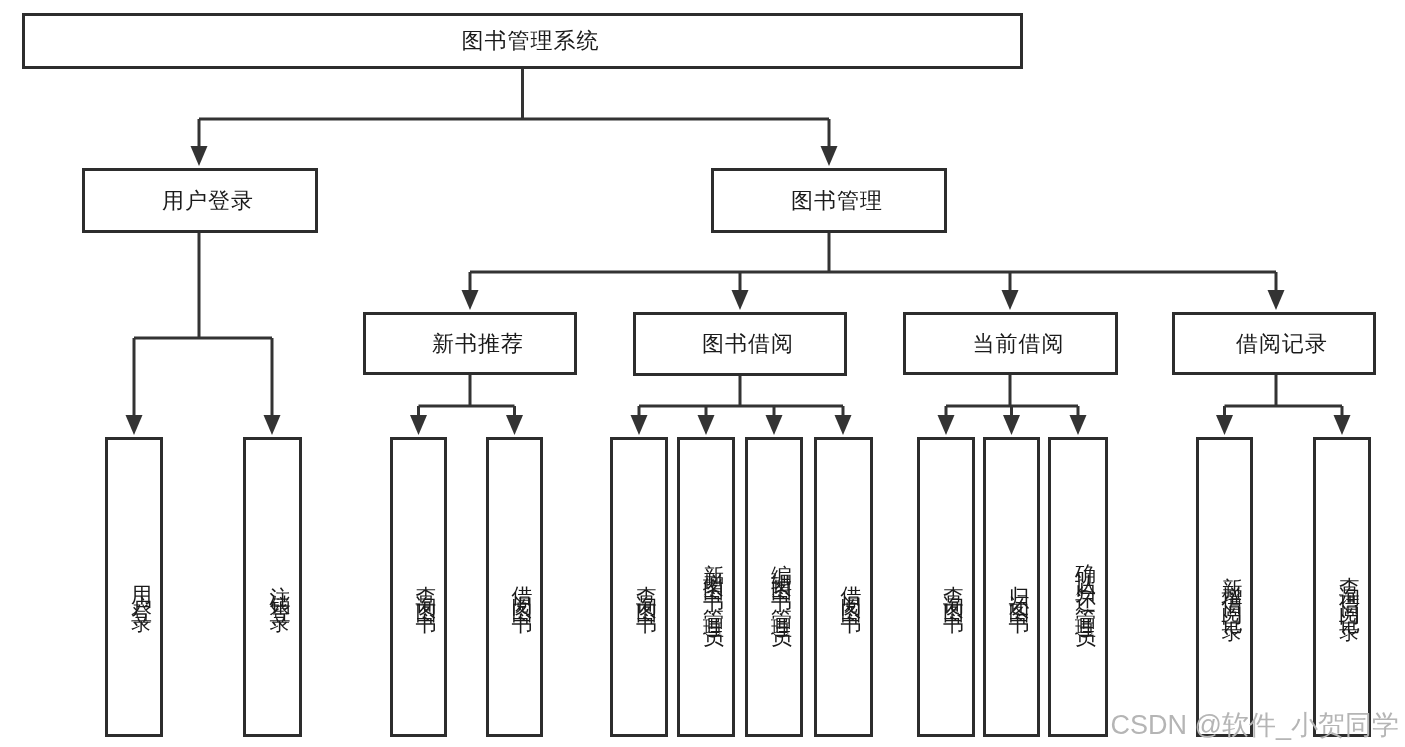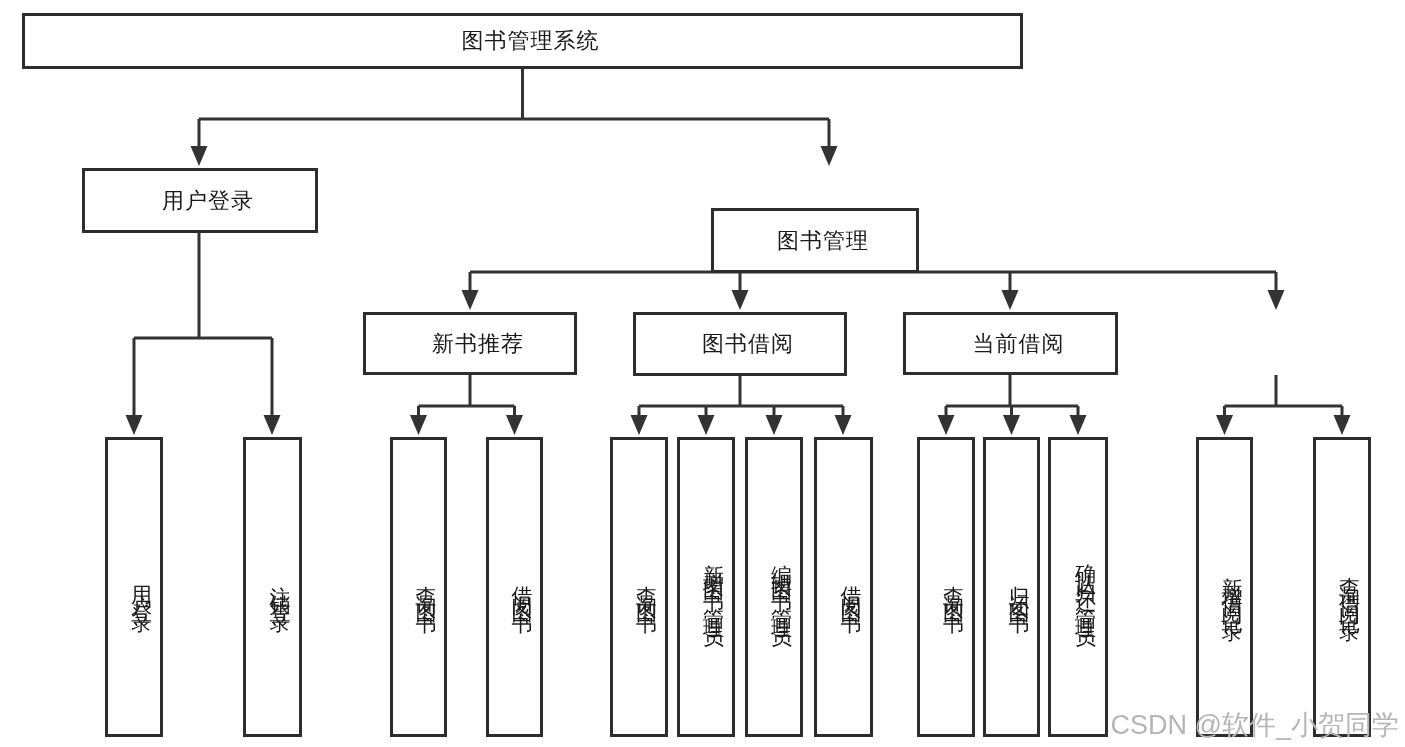--- a/index.html
+++ b/index.html
@@ -38,21 +38,21 @@
     text-orientation:mixed;
     font-size:21px;
     letter-spacing:9px;
     line-height:1;
     white-space:nowrap;
   }
   
   .b-root {left:22px;  top:13px;  width:1001px;height:56px;}
   
   .b-l2-0 {left:82px;  top:168px; width:236px; height:65px;}
-  .b-l2-1 {left:711px; top:168px; width:208px; height:65px;margin-top:40px;}
+  .b-l2-1 {left:711px; top:168px; width:236px; height:65px;}
   
   .b-l3-0 {left:363px; top:312px; width:214px; height:63px;}
   .b-l3-1 {left:633px; top:312px; width:214px; height:64px;}
   .b-l3-2 {left:903px; top:312px; width:215px; height:63px;}
   .b-l3-3 {left:1172px;top:312px; width:204px; height:63px;}
   
   .leaf{top:437px;height:300px;}
   .b-lf-0 {left:105px; width:58px;}
   .b-lf-1 {left:243px; width:59px;}
   .b-lf-2 {left:390px; width:57px;}
@@ -161,20 +161,23 @@
 
   <div class="box b-l3-1">
     <span class="hlabel">图书借阅</span>
   </div>
   <div class="box b-l3-0">
     <span class="hlabel">新书推荐</span>
   </div>
   <div class="box b-l3-2">
     <span class="hlabel">当前借阅</span>
   </div>
+  <div class="box b-l3-3">
+    <span class="hlabel">借阅记录</span>
+  </div>
 
   <div class="box leaf b-lf-0">
     <span class="vlabel">用户登录</span>
   </div>
   <div class="box leaf b-lf-1">
     <span class="vlabel">注销登录</span>
   </div>
   <div class="box leaf b-lf-2">
     <span class="vlabel">查询图书</span>
   </div>

